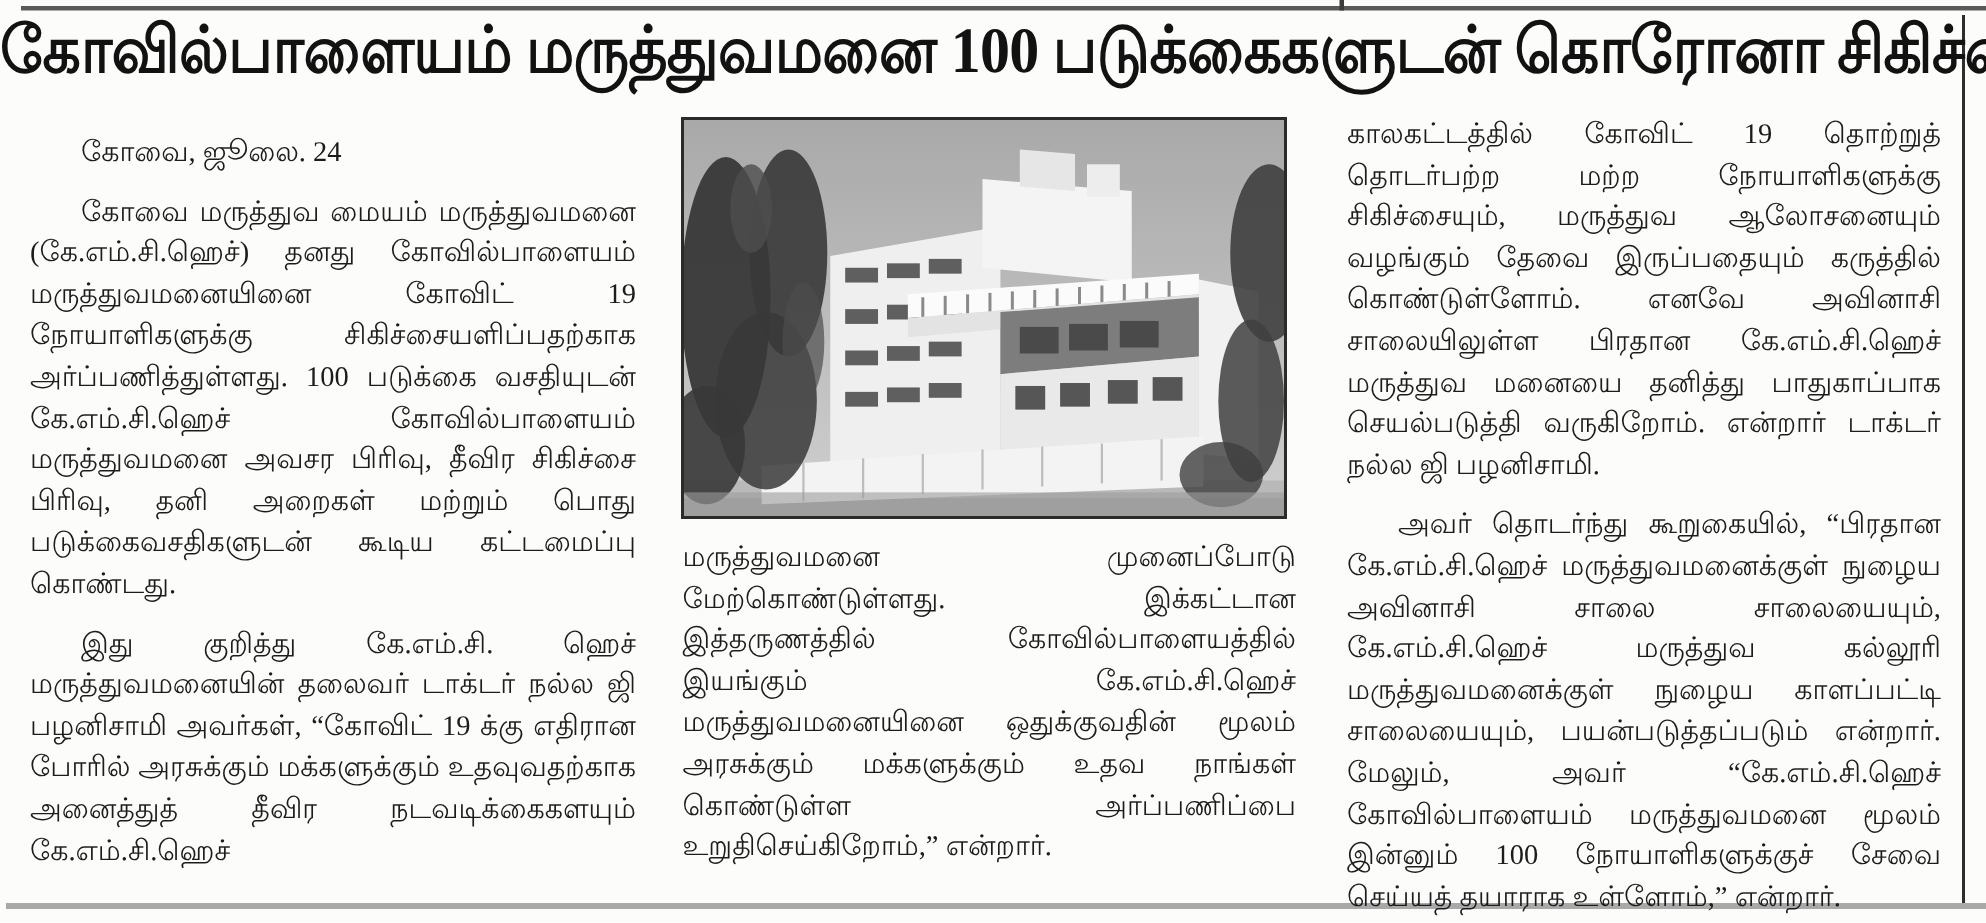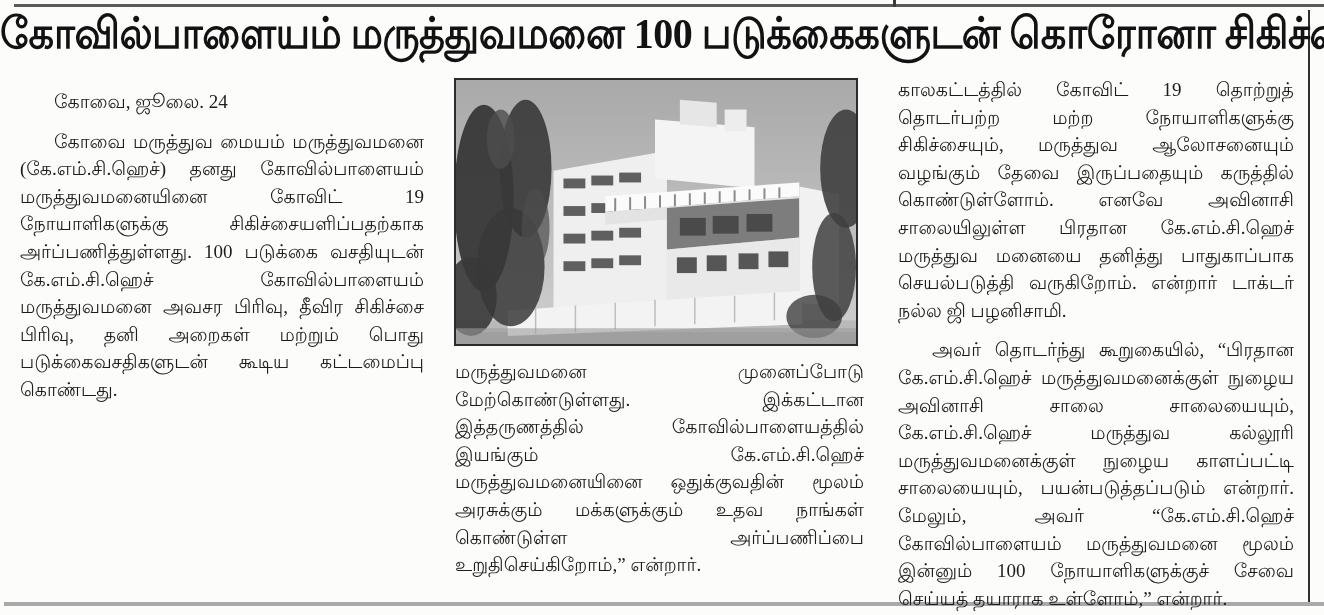--- a/index.html
+++ b/index.html
@@ -45,20 +45,21 @@
   <div class="rule-top"></div>
   <div class="rule-top-tick"></div>
   <div class="rule-right"></div>
   <div class="rule-bottom"></div>
 
   <div class="headline">கோவில்பாளையம் மருத்துவமனை 100 படுக்கைகளுடன் கொரோனா சிகிச்சைக்கு அர்ப்பணிப்பு</div>
 
   <div class="col col-left">
     <p class="dateline">கோவை, ஜூலை. 24</p>
     <p class="indent">கோவை மருத்துவ மையம் மருத்துவமனை (கே.எம்.சி.ஹெச்) தனது கோவில்பாளையம் மருத்துவமனையினை கோவிட் 19 நோயாளிகளுக்கு சிகிச்சையளிப்பதற்காக அர்ப்பணித்துள்ளது. 100 படுக்கை வசதியுடன் கே.எம்.சி.ஹெச் கோவில்பாளையம் மருத்துவமனை அவசர பிரிவு, தீவிர சிகிச்சை பிரிவு, தனி அறைகள் மற்றும் பொது படுக்கைவசதிகளுடன் கூடிய கட்டமைப்பு கொண்டது.</p>
+    <p class="indent">இது குறித்து கே.எம்.சி. ஹெச் மருத்துவமனையின் தலைவர் டாக்டர் நல்ல ஜி பழனிசாமி அவர்கள், “கோவிட் 19 க்கு எதிரான போரில் அரசுக்கும் மக்களுக்கும் உதவுவதற்காக அனைத்துத் தீவிர நடவடிக்கைகளயும் கே.எம்.சி.ஹெச்</p>
   </div>
 
   <div class="col col-mid">
     <div class="figure">
       <svg viewBox="0 0 402 268" preserveAspectRatio="none">
         <defs>
           <linearGradient id="sky" x1="0" y1="0" x2="0" y2="1">
             <stop offset="0" stop-color="#a9a9a9"></stop>
             <stop offset="1" stop-color="#cfcfcf"></stop>
           </linearGradient>

